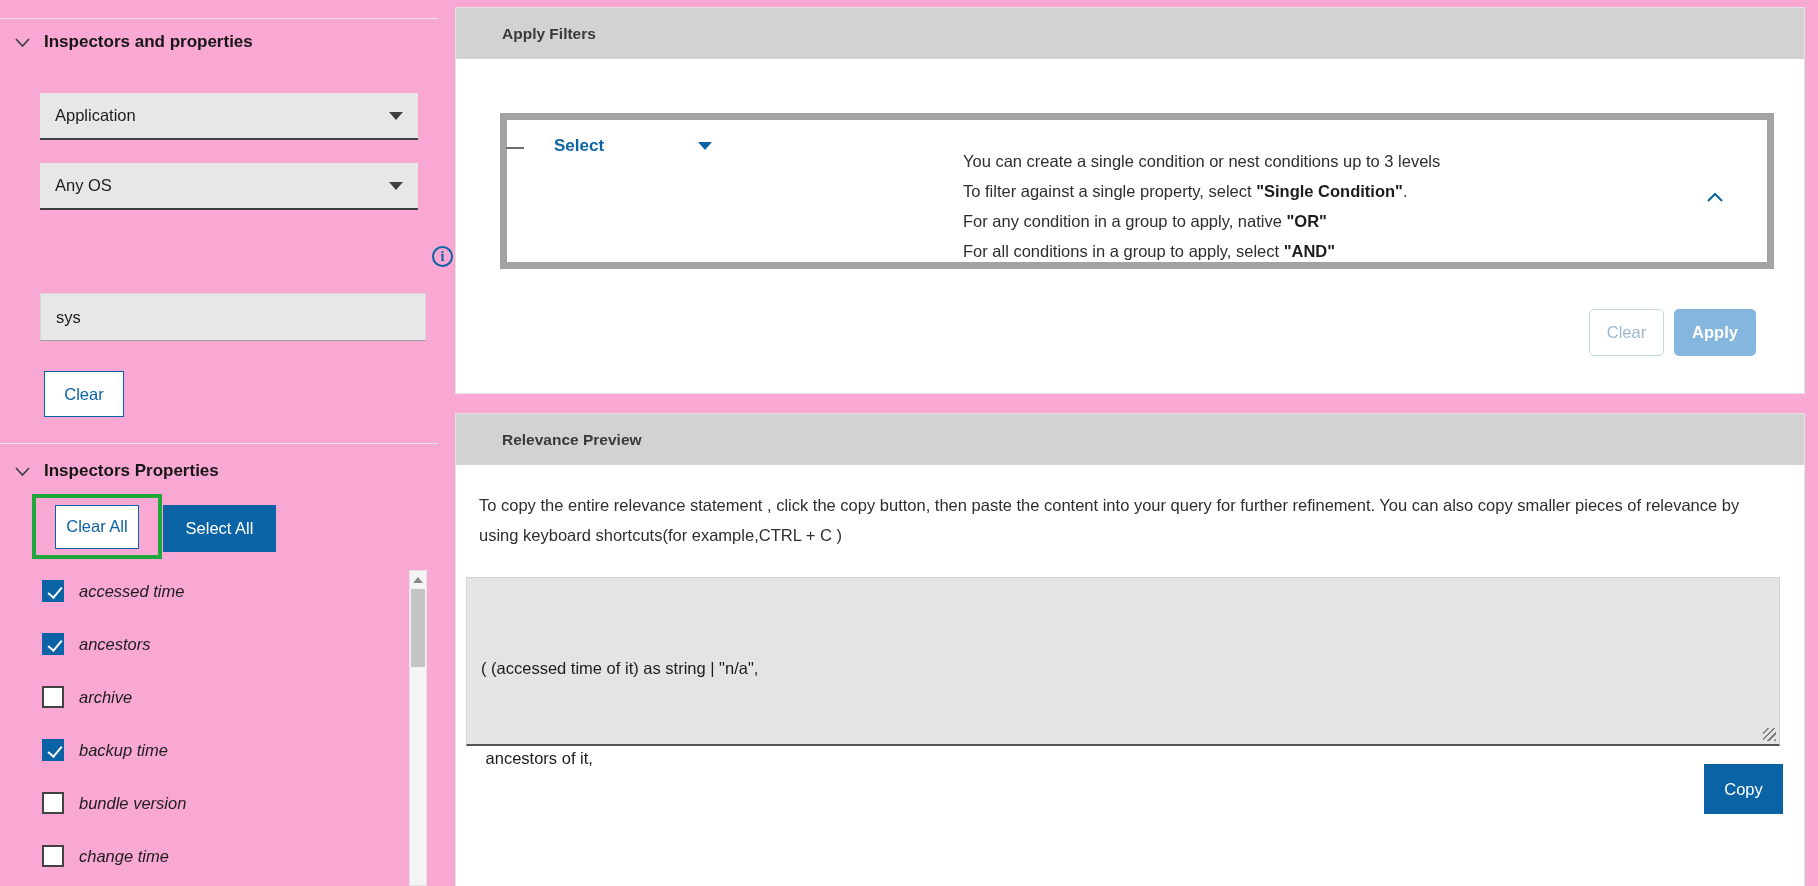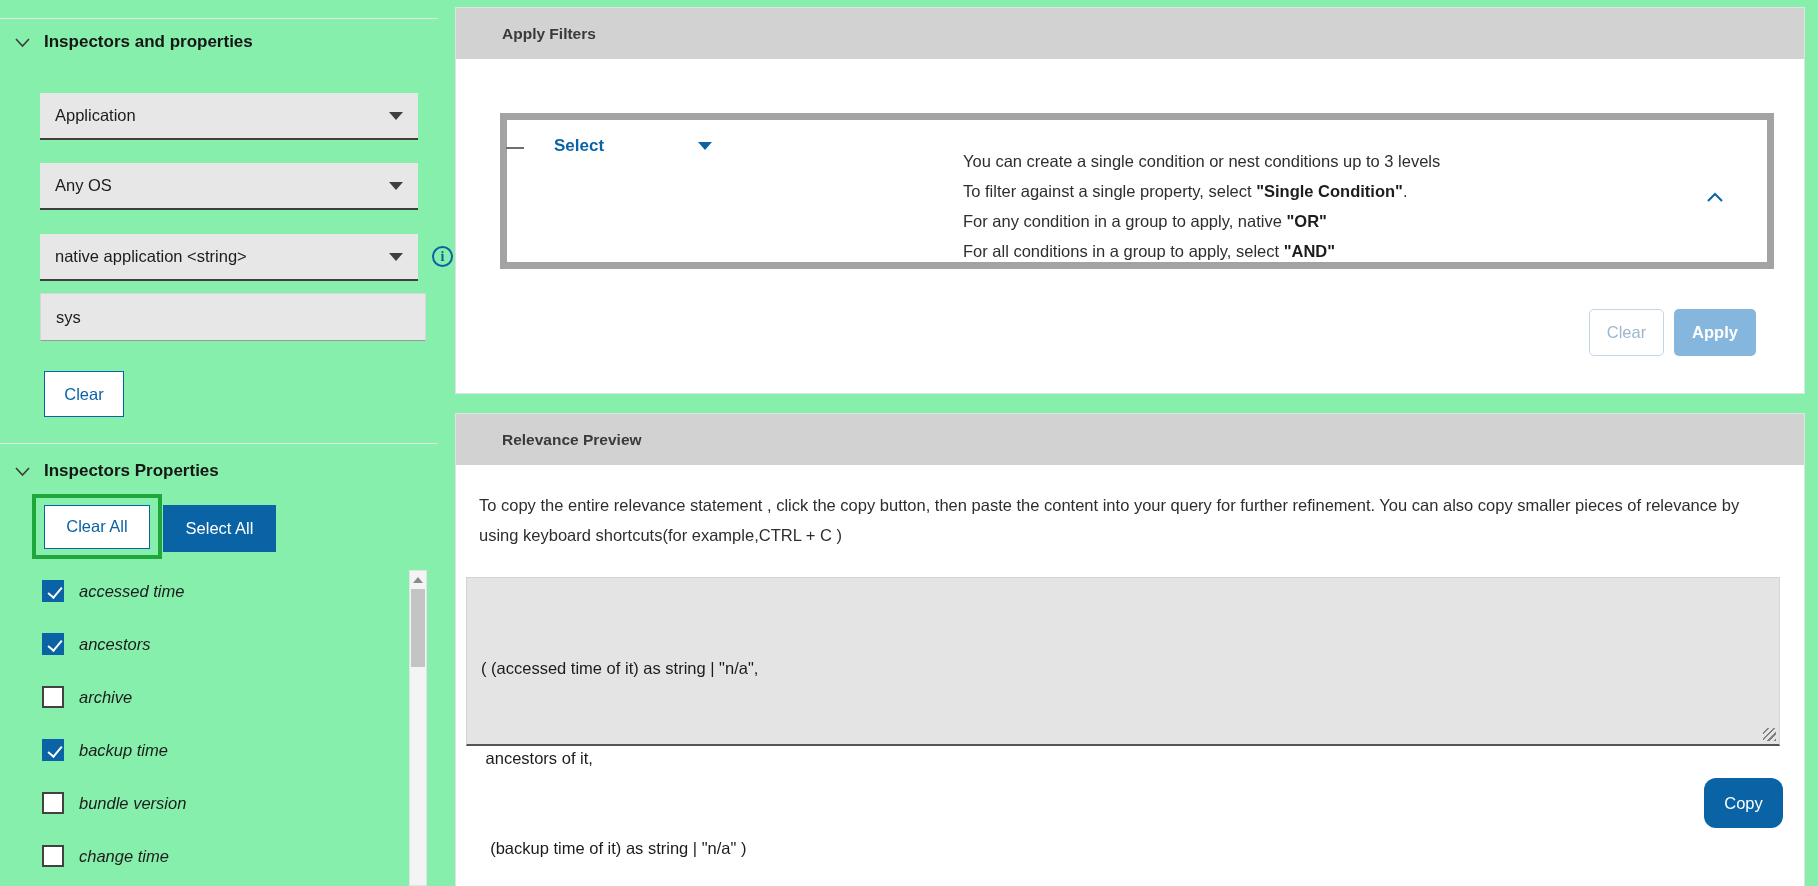--- a/index.html
+++ b/index.html
@@ -1,17 +1,17 @@
 <!DOCTYPE html>
 <html><head>
 <meta charset="utf-8">
 <style>
   * { margin:0; padding:0; box-sizing:border-box; }
   body { background:#fff; font-family:"Liberation Sans", sans-serif; color:#1f1f1f; }
-  .canvas { position:relative; width:1818px; height:886px; background:#86efac; overflow:hidden; }
+  .canvas { position:relative; width:1818px; height:886px; background:#f9a8d4; overflow:hidden; }
 
   
   .hr { position:absolute; left:0; width:438px; height:1px; background:#e4e4e4; }
   .sec-h { position:absolute; display:flex; align-items:center; gap:13px;
            font-weight:bold; font-size:17px; color:#161616; }
   .chev { width:17px; height:17px; display:inline-flex; cursor:pointer; }
 
   .dd { position:absolute; left:40px; width:378px; height:47px; background:#e7e7e7;
         border-bottom:2px solid #3f3f3f; display:flex; align-items:center;
         justify-content:space-between; padding:0 15px; cursor:pointer; }
@@ -30,21 +30,21 @@
                 font-family:"Liberation Sans", sans-serif; }
 
   button { cursor:pointer; font-family:"Liberation Sans", sans-serif; }
   .btn-outline { background:#fff; border:1px solid #0a63a5; color:#0a63a5; font-size:16.5px; }
   .btn-solid { background:#0a63a5; border:none; color:#fff; font-size:16.5px; font-weight:normal; }
 
   .sb-clear { position:absolute; left:44px; top:371px; width:80px; height:46px; }
 
   .green-box { position:absolute; left:32px; top:494px; width:130px; height:65px;
                border:4px solid #1fa73c; display:flex; align-items:center; justify-content:center; }
-  .clear-all { width:106px; height:44px; }
+  .clear-all { width:84px; height:44px; }
   .select-all { position:absolute; left:163px; top:505px; width:113px; height:47px; }
 
   .prop-list { position:absolute; left:42px; top:580px; }
   .prop-row { display:flex; align-items:center; gap:15px; height:22px; margin-bottom:31px; }
   .cb { width:22px; height:22px; border:2px solid #424242; background:#fff;
         position:relative; cursor:pointer; flex:none; }
   .cb.checked { background:#0a63a5; border-color:#0a63a5; }
   .cb.checked::after { content:""; position:absolute; left:7px; top:2px; width:6px;
         height:12px; border-right:2px solid #fff; border-bottom:2px solid #fff;
         transform:rotate(40deg); }
@@ -89,22 +89,22 @@
 
   .rp-desc { position:absolute; left:23px; top:76px; width:1300px; font-size:16.5px;
              line-height:30px; color:#2e2e2e; }
   .code-box { position:absolute; left:10px; top:163px; width:1314px; height:169px;
               background:#e4e4e4; border:1px solid #d4d4d4; border-bottom:2px solid #555; }
   .code { padding:15px 0 0 14px; font-size:16.5px; line-height:30px; white-space:pre;
           color:#1c1c1c; }
   .resize-handle { position:absolute; right:3px; bottom:3px; width:13px; height:13px;
        background:repeating-linear-gradient(135deg, transparent 0 3px, #808080 3px 4.5px);
        cursor:nwse-resize; }
-  .copy-btn { position:absolute; left:1248px; top:364px; width:79px; height:50px;
-              border-radius:12px; }
+  .copy-btn { position:absolute; left:1248px; top:350px; width:79px; height:50px;
+              border-radius:0; }
 </style>
 </head>
 <body>
 
 <div class="canvas">
 
   <div class="hr" style="top:18px;"></div>
 
   <div class="sec-h" style="left:14px; top:32px;">
     <span class="chev">
@@ -118,24 +118,20 @@
   <div class="dd" style="top:163px;">
     <span class="dd-label">Any OS</span>
     <span class="caret-dn"></span>
   </div>
 
   <div class="dd" style="top:93px;">
     <span class="dd-label">Application</span>
     <span class="caret-dn"></span>
   </div>
 
-  <div class="dd" style="top:234px;">
-    <span class="dd-label">native application &lt;string&gt;</span>
-    <span class="caret-dn"></span>
-  </div>
 
   <div class="info-icon">i</div>
 
   <input class="text-input" type="text" value="sys" style="">
 
   <button class="btn-outline sb-clear">Clear</button>
 
   <div class="hr" style="top:443px;"></div>
 
   <div class="sec-h" style="left:14px; top:461px;">
@@ -221,21 +217,20 @@
     <div class="panel-h">
       <span>Relevance Preview</span>
     </div>
 
     <p class="rp-desc">To copy the entire relevance statement , click the copy button, then paste the content into your query for further refinement. You can also copy smaller pieces of relevance by using keyboard shortcuts(for example,CTRL + C )</p>
 
     <div class="code-box">
       <div class="code">
         <div>( (accessed time of it) as string | "n/a",</div>
         <div> ancestors of it,</div>
-        <div>  (backup time of it) as string | "n/a" )</div>
         
       </div>
       <span class="resize-handle"></span>
     </div>
 
     <button class="btn-solid copy-btn">Copy</button>
   </div>
 
 </div>
 

